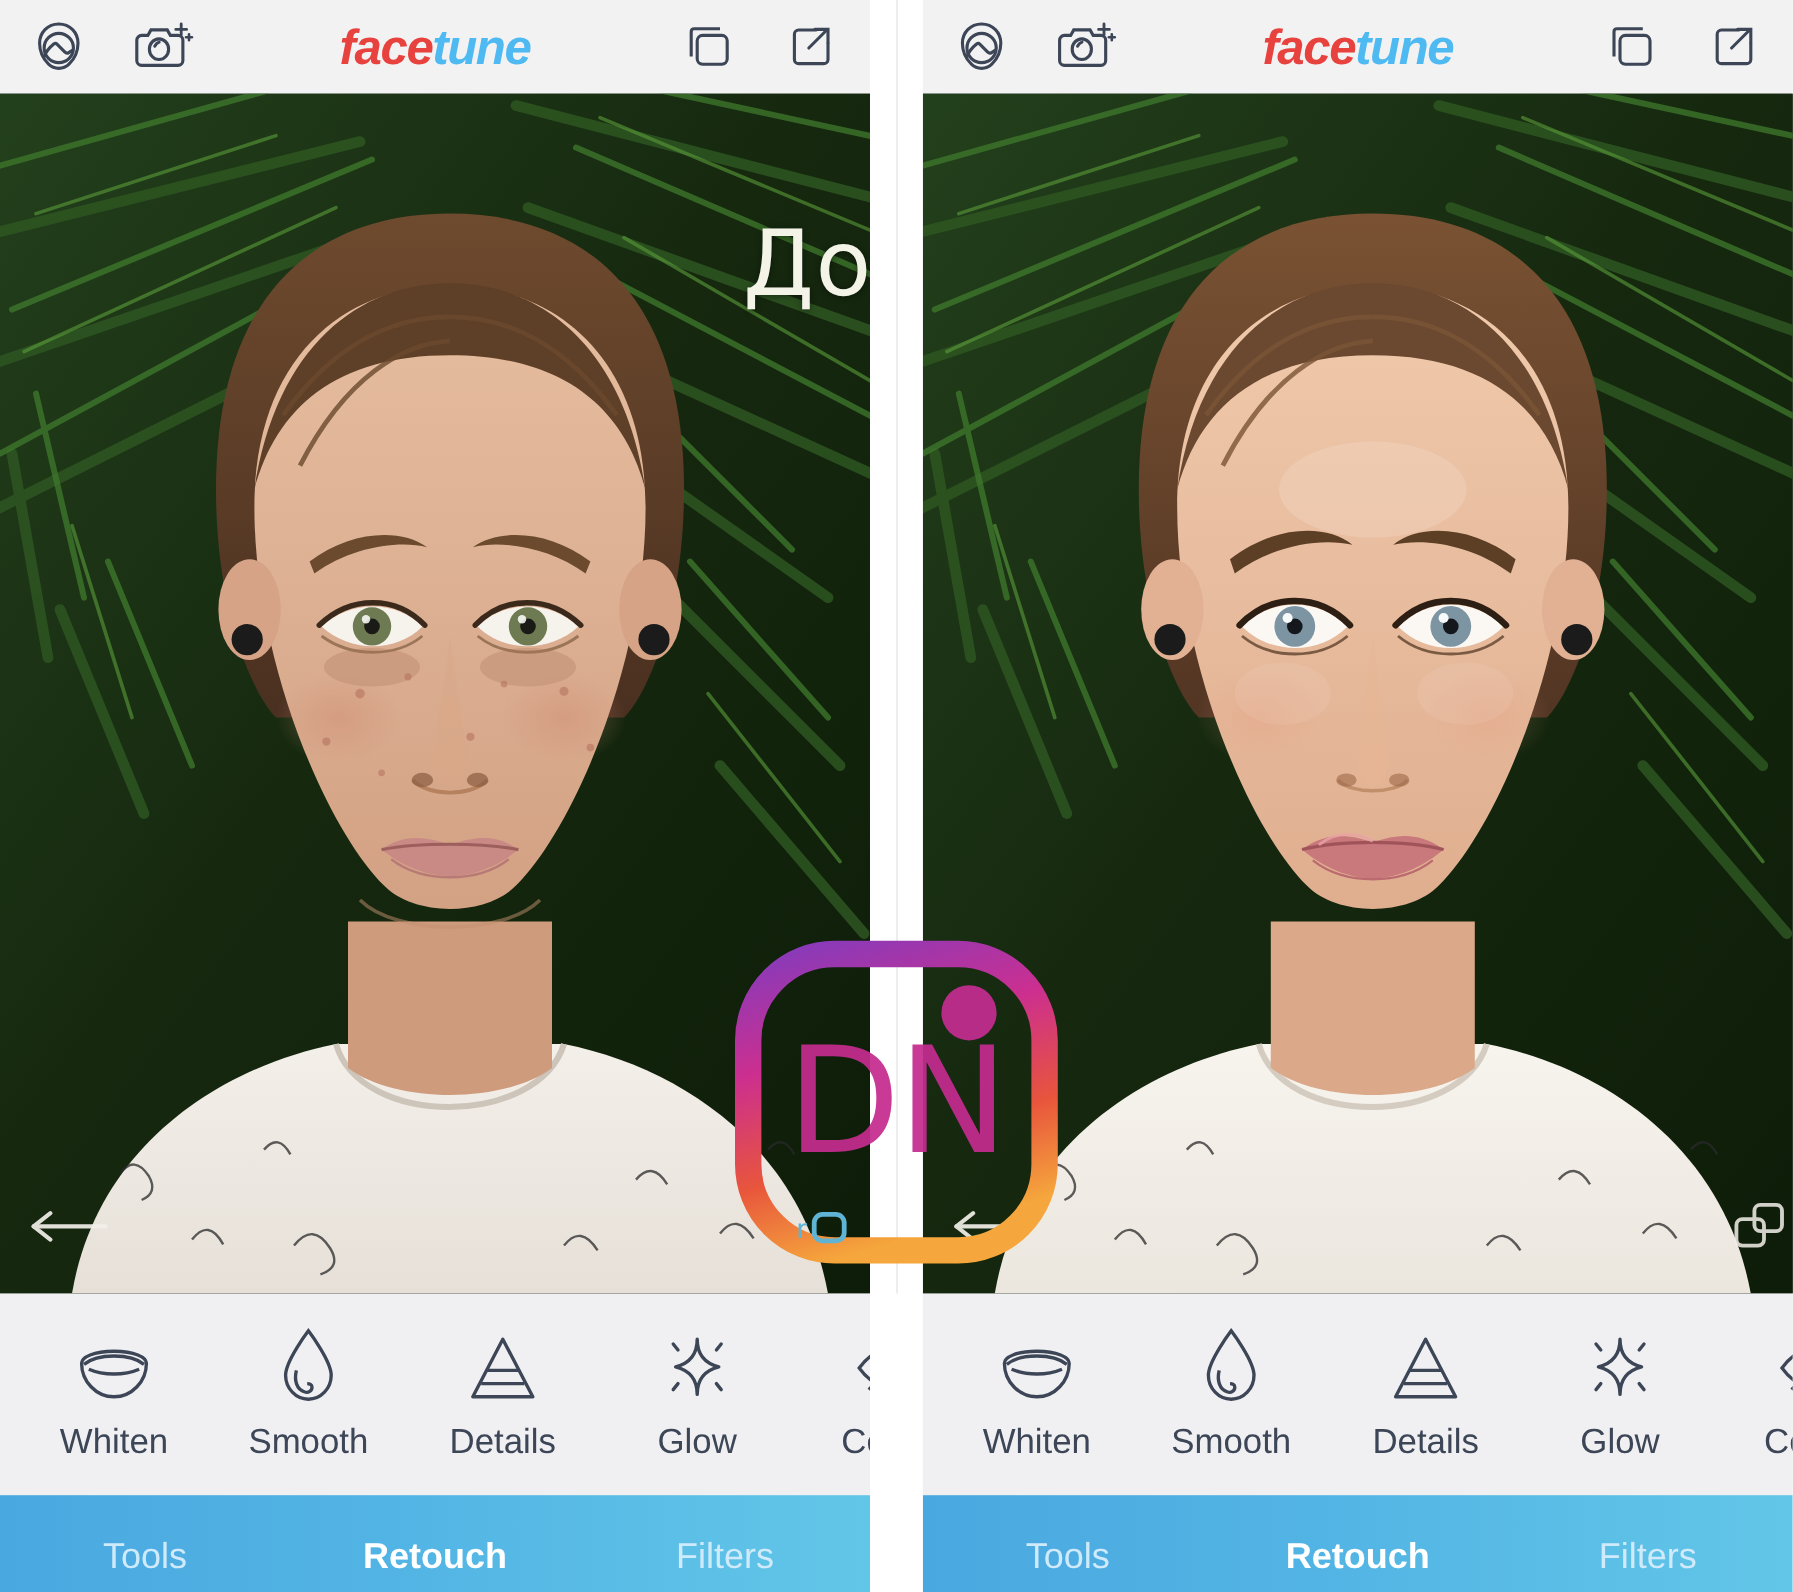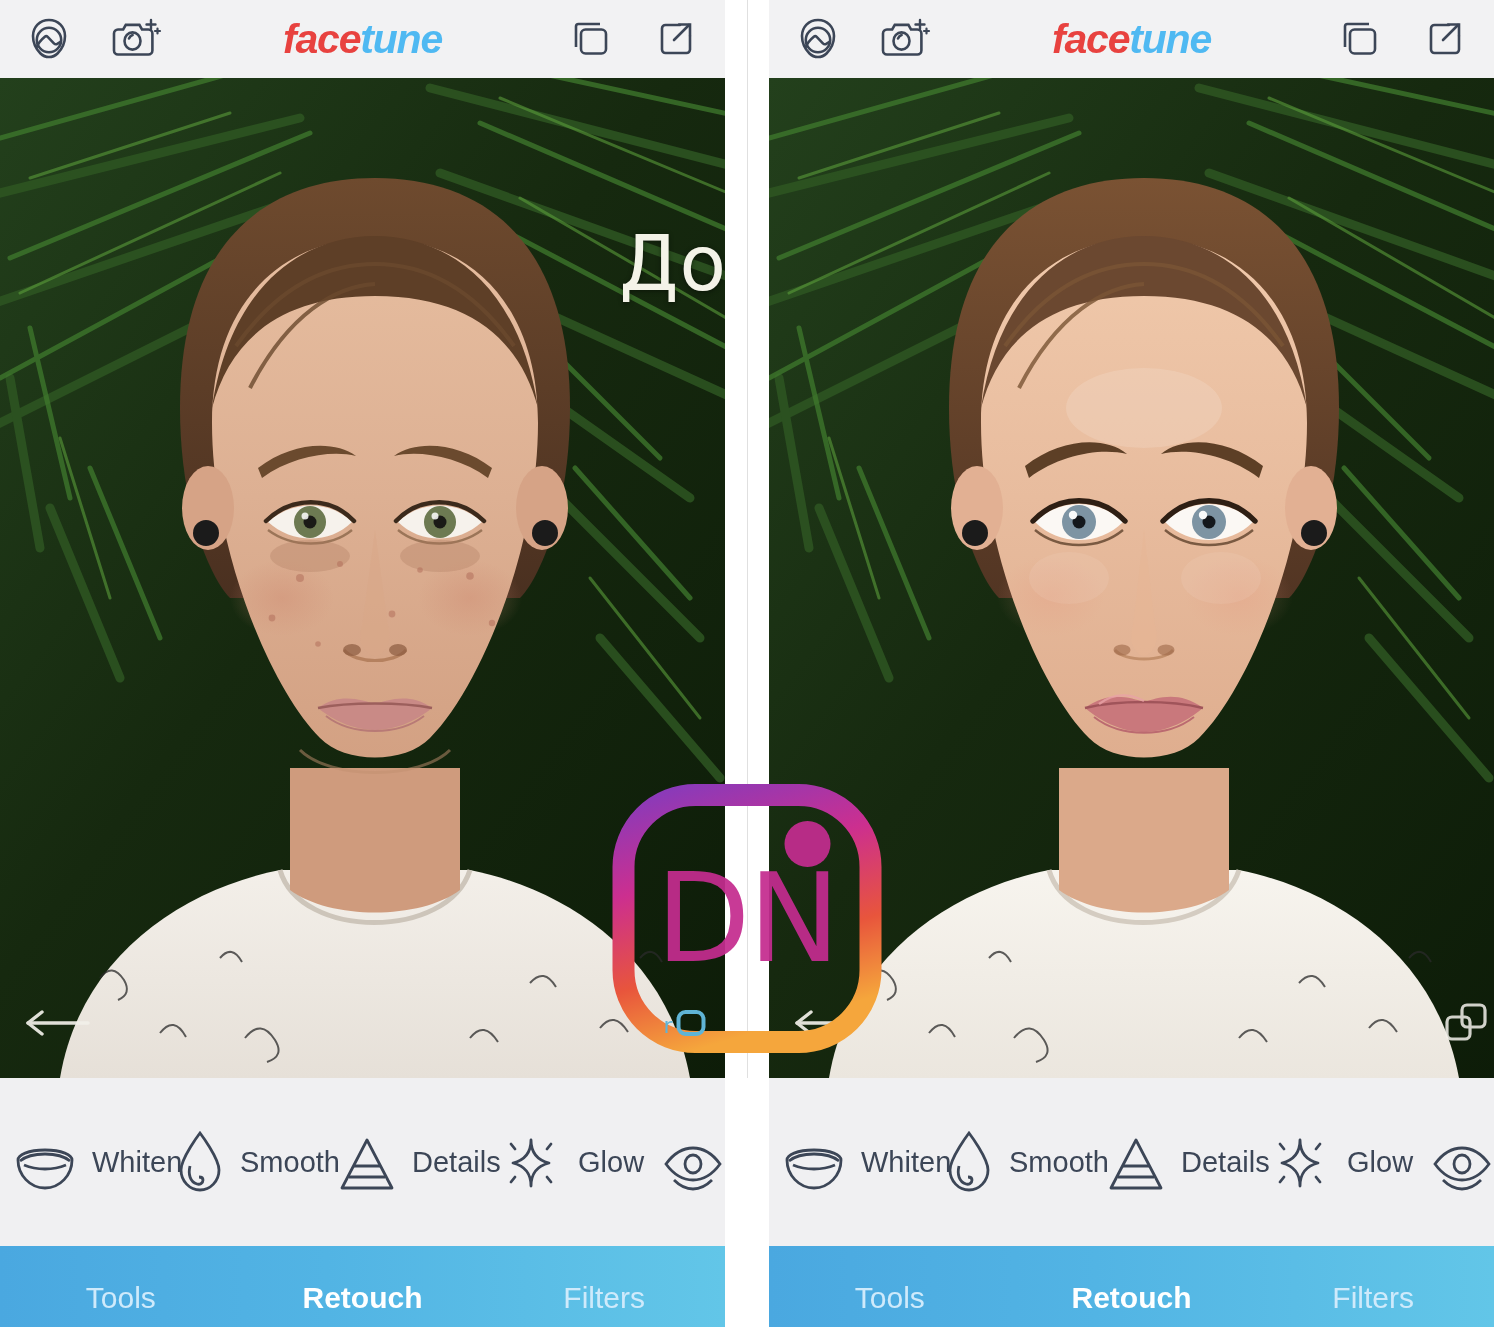--- a/index.html
+++ b/index.html
@@ -30,34 +30,33 @@
 
   
   .photo { position:relative; width:747px; height:1000px; overflow:hidden; background:#13230f; }
   .foliage { position:absolute; inset:0; }
   .caption {
     position:absolute; top:104px; right:20px;
     color:#f4f3e8; font-size:76px; line-height:1;
     font-family:"DejaVu Sans", sans-serif;
     text-shadow:0 1px 5px rgba(0,0,0,.45);
     letter-spacing:1px;
-    margin-top:44px;
   }
   .caption.wide { right:14px; }
   .undo-arrow { position:absolute; left:24px; bottom:36px; opacity:.92; }
   .compare-corner { position:absolute; right:26px; bottom:30px; opacity:.85; }
 
   
   .toolbar {
     position:relative; width:100%; height:168px;
     background:#f0f0f2;
     display:flex; align-items:center;
     padding-left:14px;
   }
-  .tool { width:162px; flex:0 0 162px; display:flex; align-items:center; gap:16px; }
+  .tool { width:162px; flex:0 0 162px; display:flex; flex-direction:column; align-items:center; gap:16px;justify-content:center; }
   .tool .ticon { height:64px; display:flex; align-items:flex-end; justify-content:center; }
   .tool .tlabel { font-size:29px; color:#3c4657; white-space:nowrap; }
 
   
   .bottomnav {
     position:relative; width:100%; height:104px;
     background:linear-gradient(90deg,#4aa8e0 0%, #52b4e4 45%, #62c6e8 100%);
     display:flex; align-items:center;
   }
   .nav-item { flex:1; text-align:center; font-size:30px; color:#cfeafb; }

